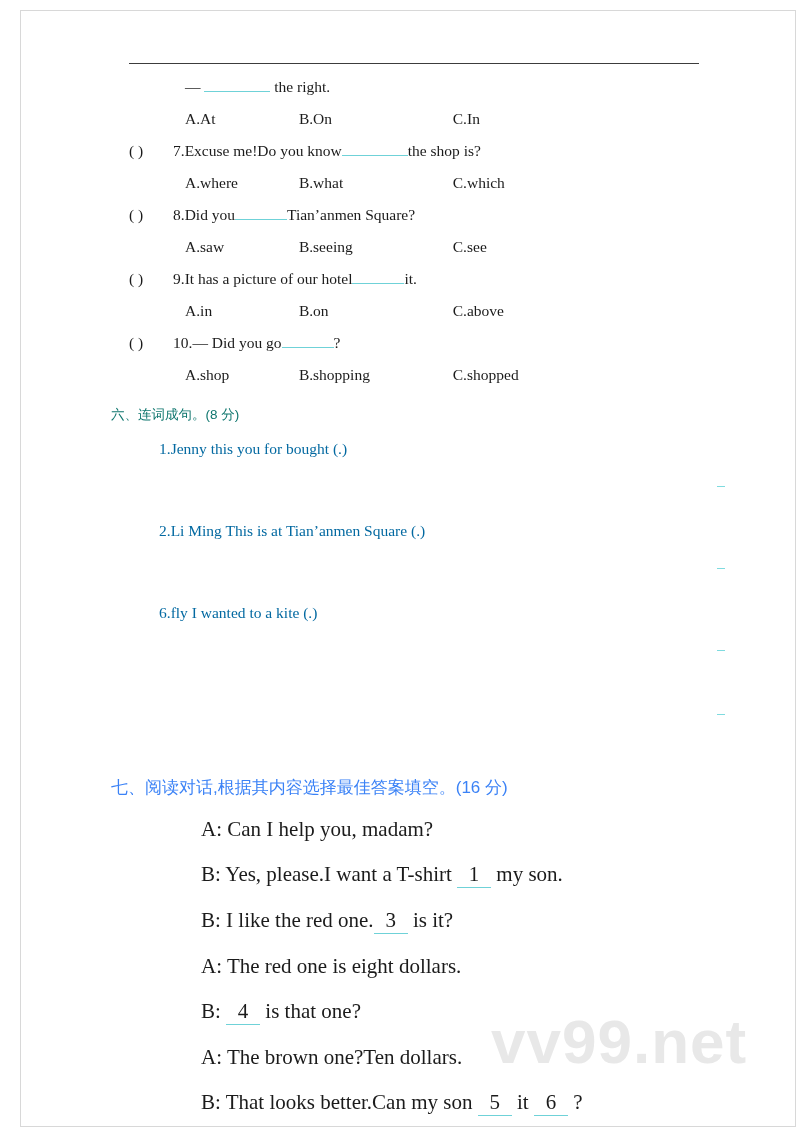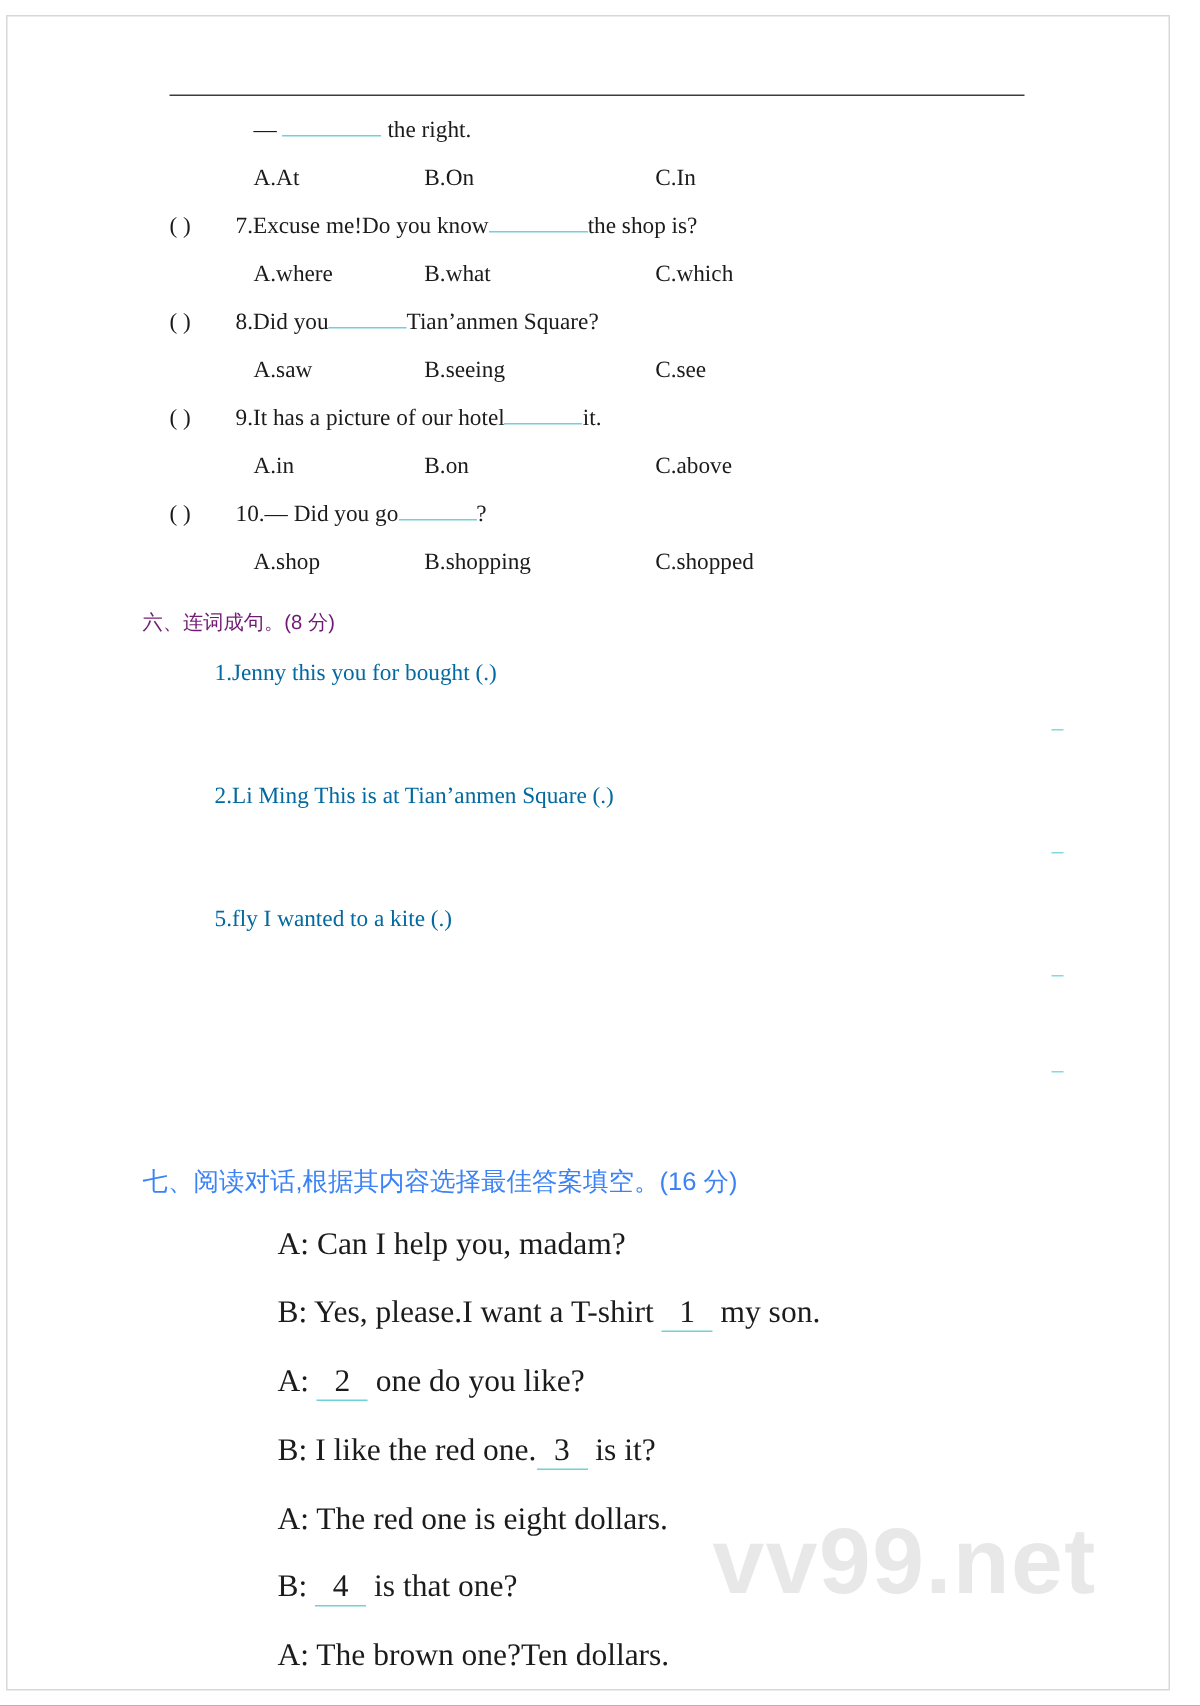--- a/index.html
+++ b/index.html
@@ -15,21 +15,21 @@
   }
   .page {
     position: relative;
     width: 800px;
     height: 1137px;
     background: #ffffff;
     box-sizing: border-box;
   }
   .sheet {
     position: absolute;
-    left: 4px;
+    left: 20px;
     top: 10px;
     width: 776px;
     height: 1117px;
     background: #ffffff;
     border: 1px solid #d8d8d8;
     box-sizing: border-box;
   }
   .content {
     position: absolute;
     left: 108px;
@@ -72,21 +72,21 @@
     margin-bottom: 14px;
     font-size: 15.5px;
     color: #1b1b1b;
   }
   .paren {
     display: inline-block;
     width: 44px;
   }
   .sec-head {
     font-size: 13.5px;
-    color: #701a75;
+    color: #0f766e;
     margin: 22px 0 16px -18px;
     font-family: "Liberation Sans", sans-serif;
   }
   .sent-row {
     font-size: 15.5px;
     color: #0369a1;
     margin-left: 30px;
     margin-bottom: 0;
   }
   .sent-gap {
@@ -186,42 +186,39 @@
       <div class="sent-row">1.Jenny     this     you     for     bought (.)</div>
       <div class="sent-gap">
           <span class="tick"></span>
         </div>
 
       <div class="sent-row">2.Li Ming     This     is     at     Tian’anmen Square (.)</div>
       <div class="sent-gap">
           <span class="tick"></span>
         </div>
 
-      <div class="sent-row">5.fly     I     wanted     to     a     kite (.)</div>
+      <div class="sent-row">6.fly     I     wanted     to     a     kite (.)</div>
       <div class="sent-gap">
           <span class="tick"></span>
         </div>
 
       <div class="sent-gap">
           <span class="tick"></span>
         </div>
 
       <div class="sec-head-2">七、阅读对话,根据其内容选择最佳答案填空。(16 分)</div>
 
       <div class="dlg-row">
         <span>A: </span><span>Can I help you, madam?</span>
       </div>
 
       <div class="dlg-row">
         <span>B: </span><span>Yes, please.I want a T-shirt </span><span class="blank b-sm">1</span><span> my son.</span>
       </div>
 
-      <div class="dlg-row">
-        <span>A: </span><span class="blank b-sm">2</span><span> one do you like?</span>
-      </div>
 
       <div class="dlg-row">
         <span>B: </span><span>I like the red one.</span><span class="blank b-sm">3</span><span> is it?</span>
       </div>
 
       <div class="dlg-row">
         <span>A: </span><span>The red one is eight dollars.</span>
       </div>
 
       <div class="dlg-row">

